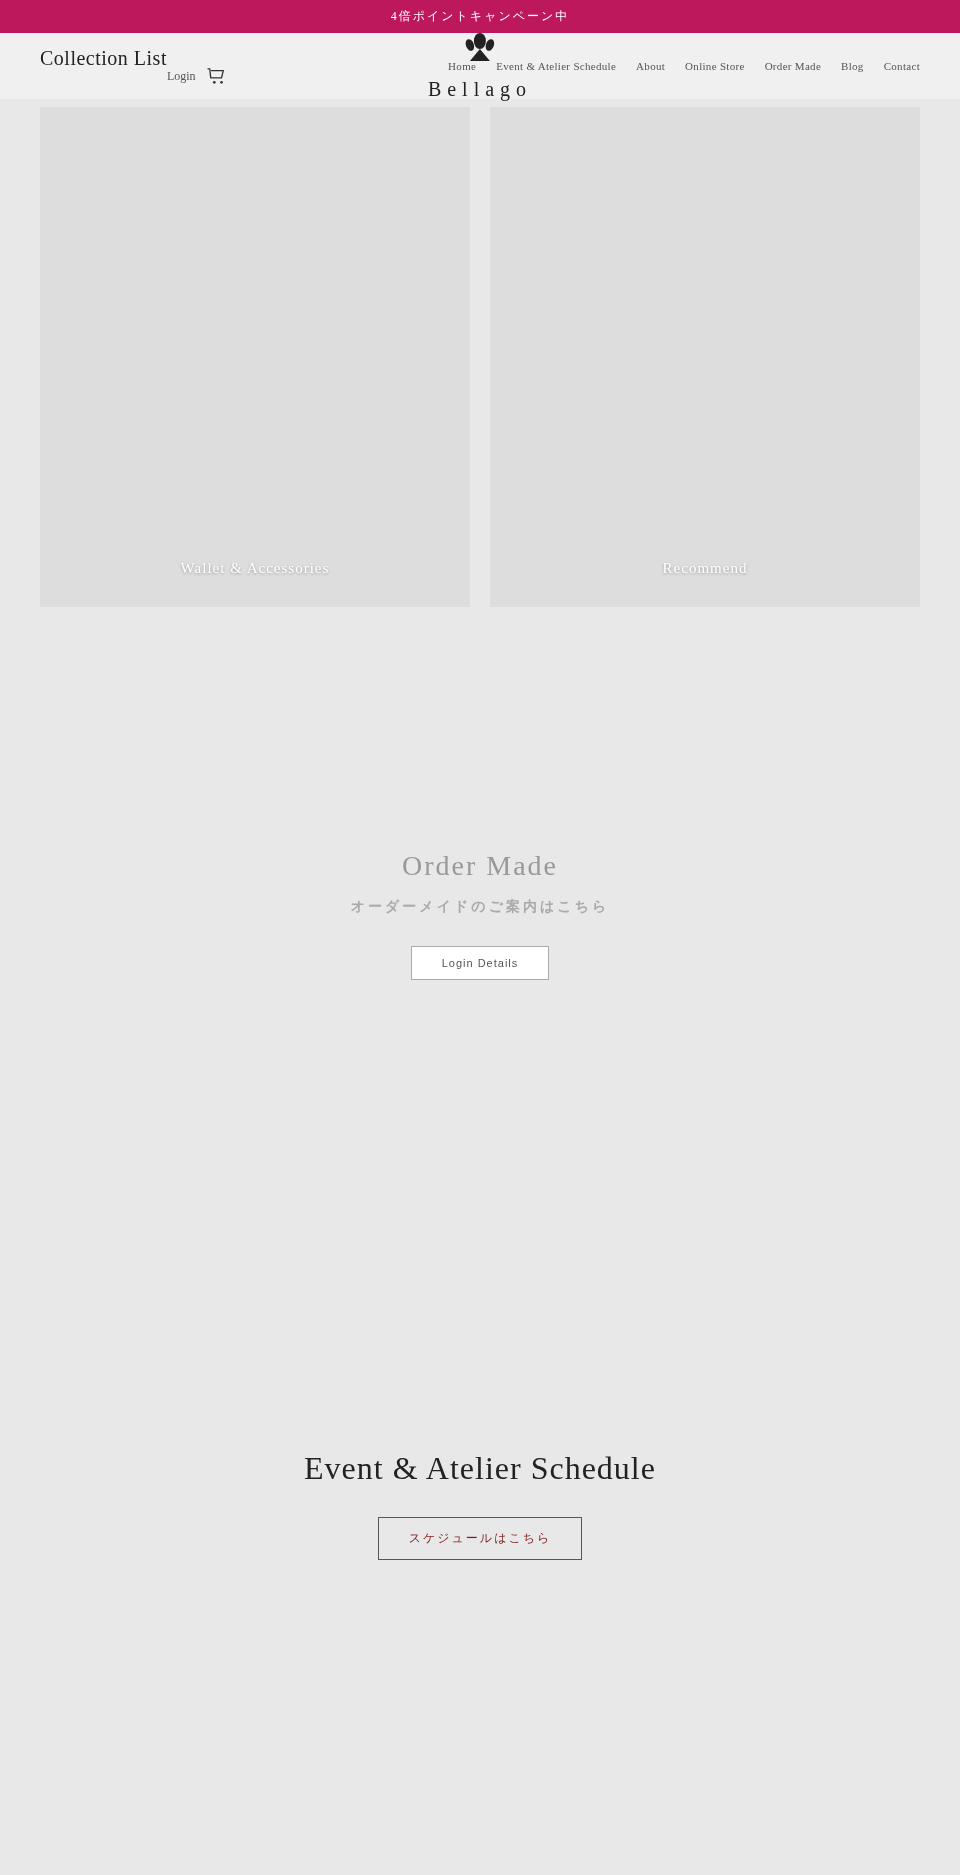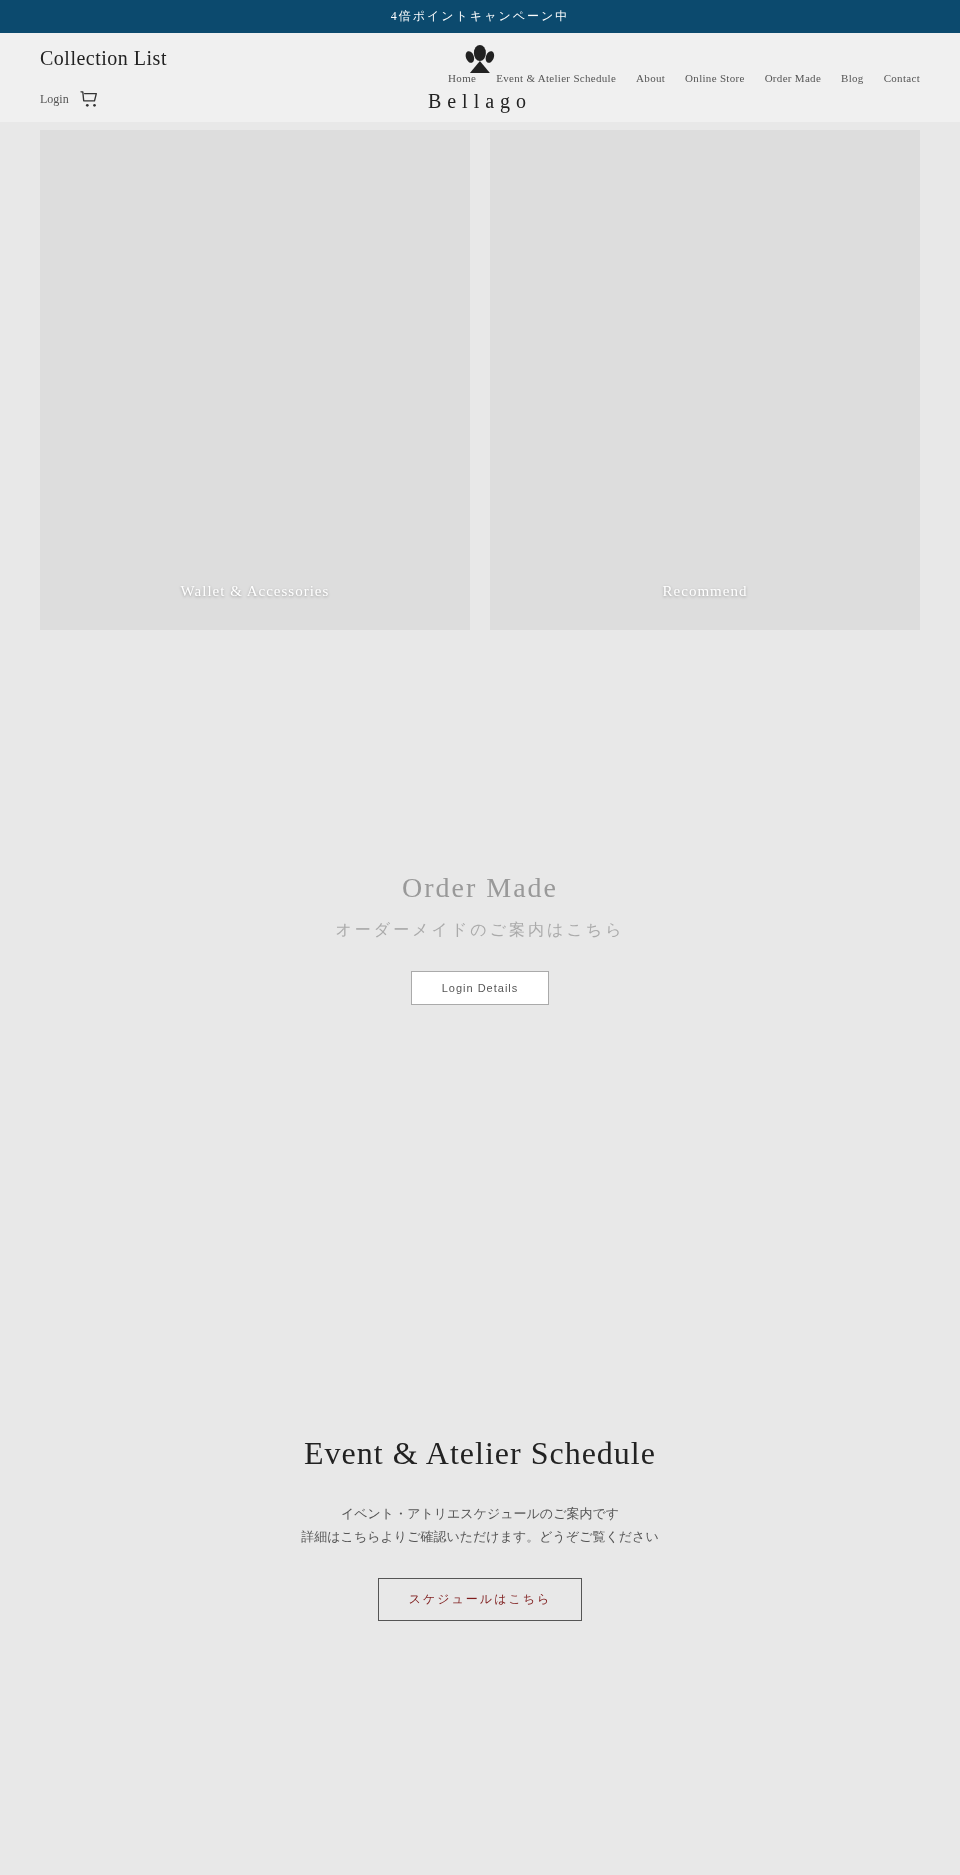--- a/index.html
+++ b/index.html
@@ -5,31 +5,31 @@
     * { margin: 0; padding: 0; box-sizing: border-box; }
     body {
       font-family: 'Georgia', serif;
       background-color: #e8e8e8;
       width: 960px;
       min-height: 1875px;
     }
 
     
     .announcement-bar {
-      background-color: #0c4a6e;
+      background-color: #be185d;
       color: white;
       text-align: center;
       padding: 8px 0;
       font-size: 12px;
       letter-spacing: 2px;
     }
 
     .header-left {
       display: flex;
-      flex-direction: column;
+      flex-direction: row;
       align-items: flex-start;
     }
 
     .collection-list-title {
       font-size: 20px;
       font-weight: normal;
       color: #222;
       letter-spacing: 0.5px;
     }
 
@@ -133,24 +133,25 @@
 
     .order-made-title {
       font-size: 28px;
       color: #999;
       letter-spacing: 2px;
       margin-bottom: 16px;
       font-weight: normal;
     }
 
     .order-made-desc {
-      font-size: 16px;
+      font-size: 14px;
       color: #aaa;
       letter-spacing: 3px;
       margin-bottom: 30px;
+      font-weight: bold;
     }
 
     .view-details-btn {
       border: 1px solid #aaa;
       background: white;
       padding: 10px 30px;
       font-size: 11px;
       color: #555;
       cursor: pointer;
       letter-spacing: 1px;
@@ -271,24 +272,20 @@
 </div>
 
 <div class="order-made-section">
   <h2 class="order-made-title">Order Made</h2>
   <p class="order-made-desc">オーダーメイドのご案内はこちら</p>
   <button class="view-details-btn">Login Details</button>
 </div>
 
 <div class="event-section">
   <h2 class="event-title">Event &amp; Atelier Schedule</h2>
-  <div class="event-desc">
-    <div>イベント・アトリエスケジュールのご案内です</div>
-    <div>詳細はこちらよりご確認いただけます。どうぞご覧ください</div>
-  </div>
   <button class="event-btn">スケジュールはこちら</button>
 </div>
 
 <div class="about-section">
   
   
   
 </div>
 
 </body></html>

